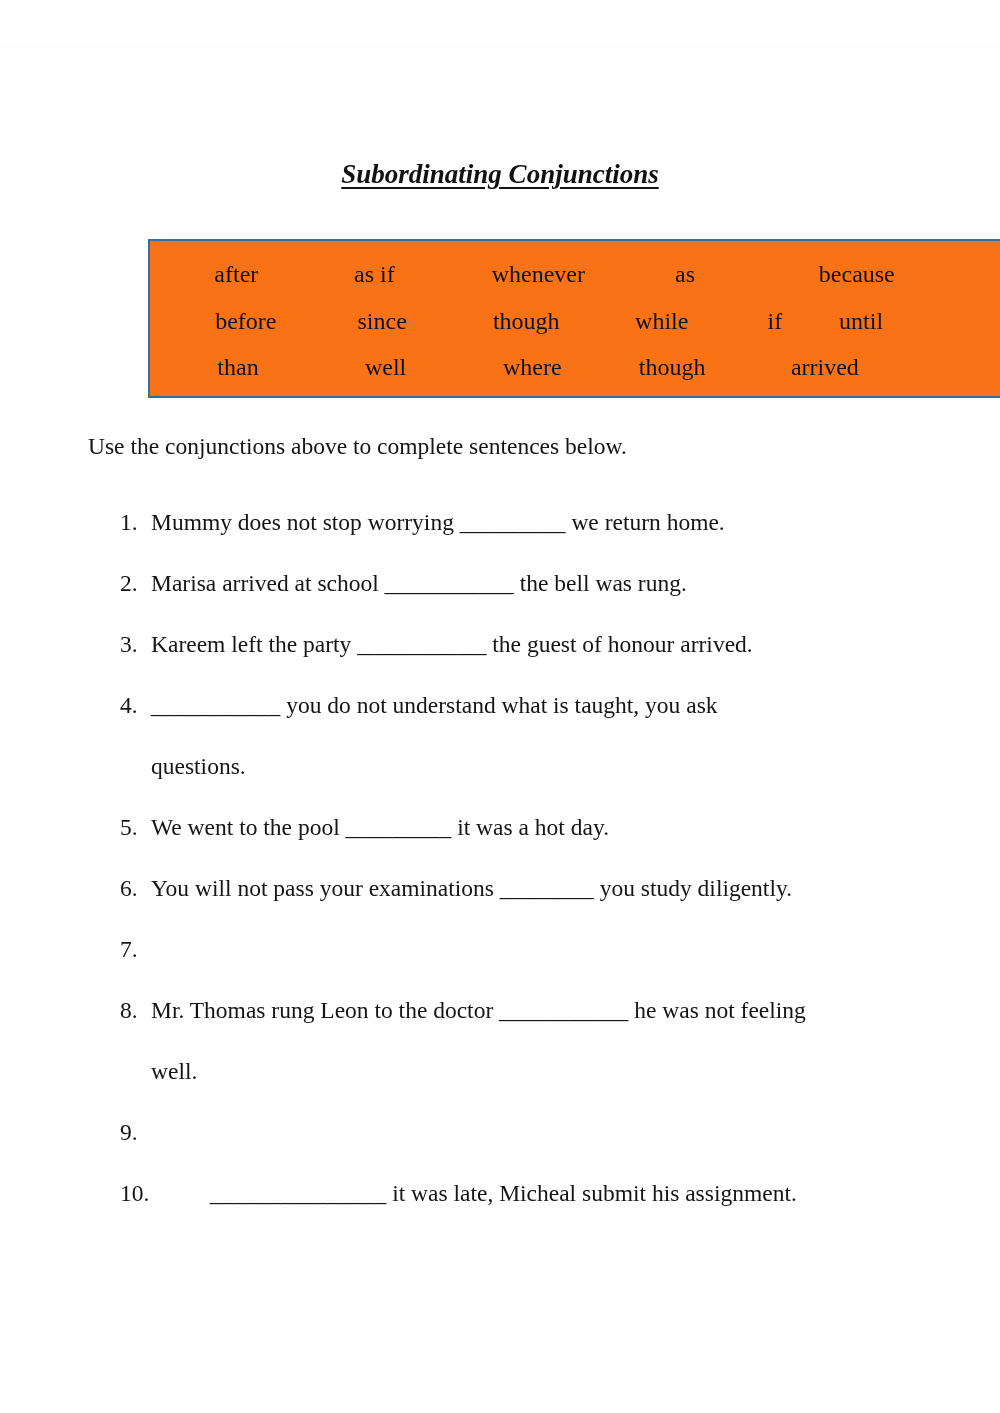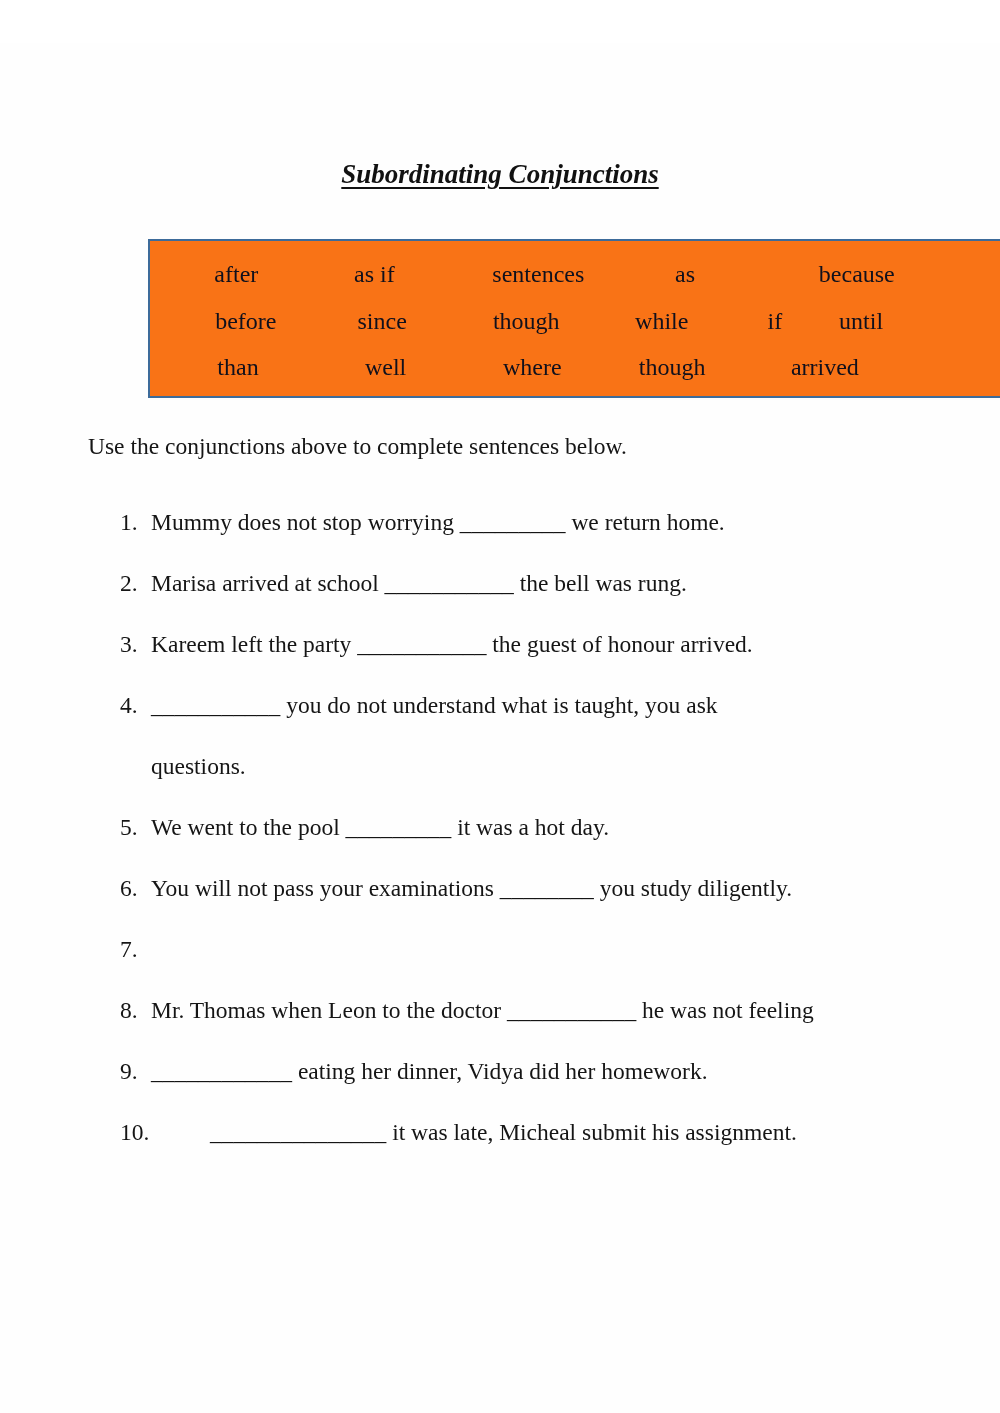--- a/index.html
+++ b/index.html
@@ -92,21 +92,21 @@
 <body>
 
 <div class="page">
 
   <div class="title">Subordinating Conjunctions</div>
 
   <div class="word-bank">
     <div class="wb-row wb-row-1">
       <span class="wb-word" style="left:10.0%">after</span>
       <span class="wb-word" style="left:26.0%">as if</span>
-      <span class="wb-word" style="left:45.0%">sentences</span>
+      <span class="wb-word" style="left:45.0%">whenever</span>
       <span class="wb-word" style="left:62.0%">as</span>
       <span class="wb-word" style="left:81.9%">because</span>
     </div>
     <div class="wb-row wb-row-2">
       <span class="wb-word" style="left:11.1%">before</span>
       <span class="wb-word" style="left:26.9%">since</span>
       <span class="wb-word" style="left:43.6%">though</span>
       <span class="wb-word" style="left:59.3%">while</span>
       <span class="wb-word" style="left:72.4%">if</span>
       <span class="wb-word" style="left:82.4%">until</span>
@@ -157,26 +157,29 @@
       <span class="ex-num">6.</span>
       <span class="ex-txt">You will not pass your examinations ________ you study diligently.</span>
     </div>
 
     <div class="ex-row">
       <span class="ex-num">7.</span>
     </div>
 
     <div class="ex-row">
       <span class="ex-num">8.</span>
-      <span class="ex-txt">Mr. Thomas when Leon to the doctor ___________ he was not feeling</span>
+      <span class="ex-txt">Mr. Thomas rung Leon to the doctor ___________ he was not feeling</span>
+    </div>
+    <div class="ex-row">
+      <span class="ex-num"></span>
+      <span class="ex-txt">well.</span>
     </div>
 
     <div class="ex-row">
       <span class="ex-num">9.</span>
-      <span class="ex-txt">____________ eating her dinner, Vidya did her homework.</span>
     </div>
 
     <div class="ex-row">
       <span class="ex-num">10.</span>
       <span class="ex-txt gap-lg">_______________ it was late, Micheal submit his assignment.</span>
     </div>
 
   </div>
 
   <div class="footer">

